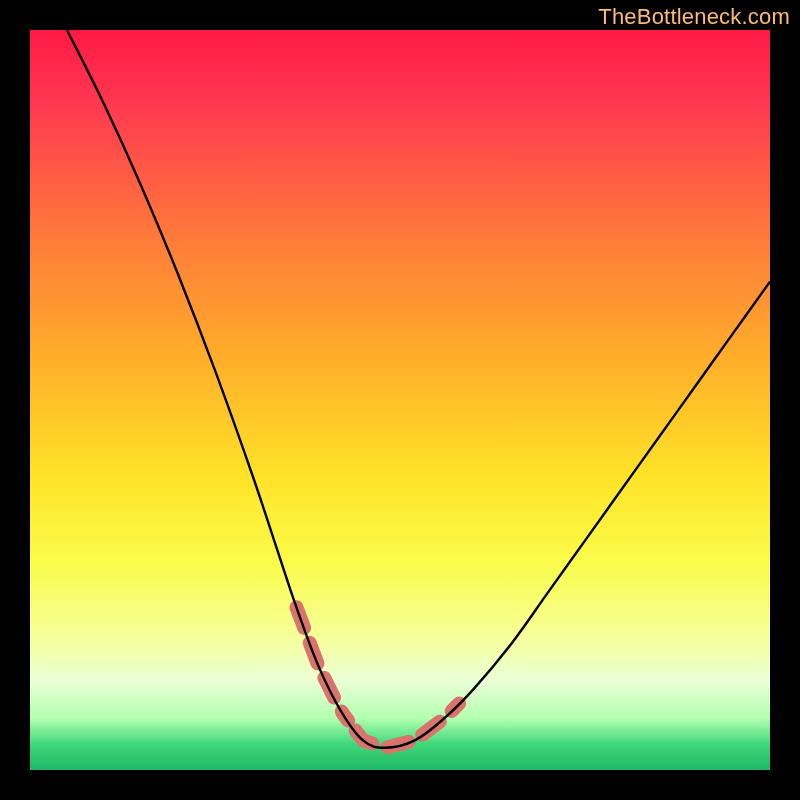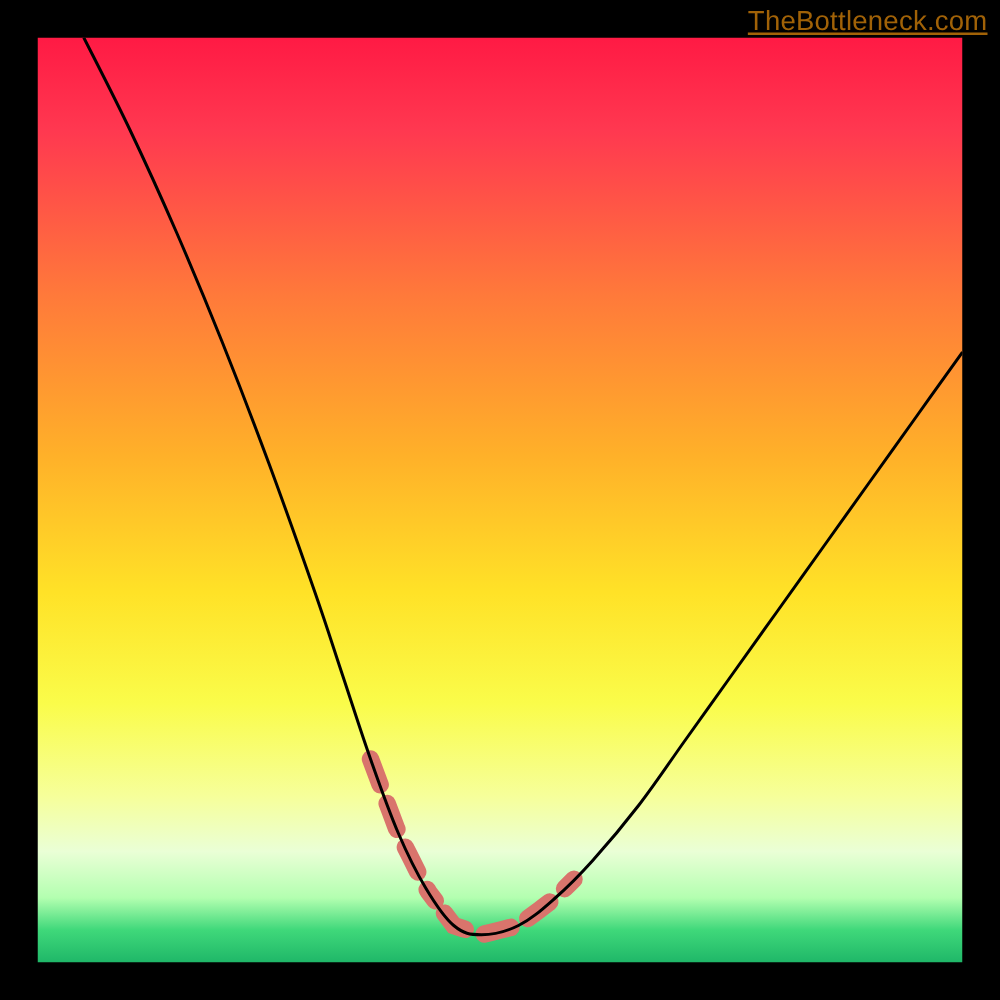--- a/index.html
+++ b/index.html
@@ -16,26 +16,25 @@
     left: 0;
     top: 0;
     width: 800px;
     height: 800px;
     background: #000;
   }
   .watermark {
     position: absolute;
     top: 4px;
     right: 10px;
-    color: #a16207;
+    color: #fdba74;
     font-size: 22px;
     font-weight: 500;
     letter-spacing: 0.2px;
     z-index: 30;
-    text-decoration: underline;
   }
   .plot {
     position: absolute;
     left: 30px;
     top: 30px;
     width: 740px;
     height: 740px;
   }
   svg {
     display: block;

